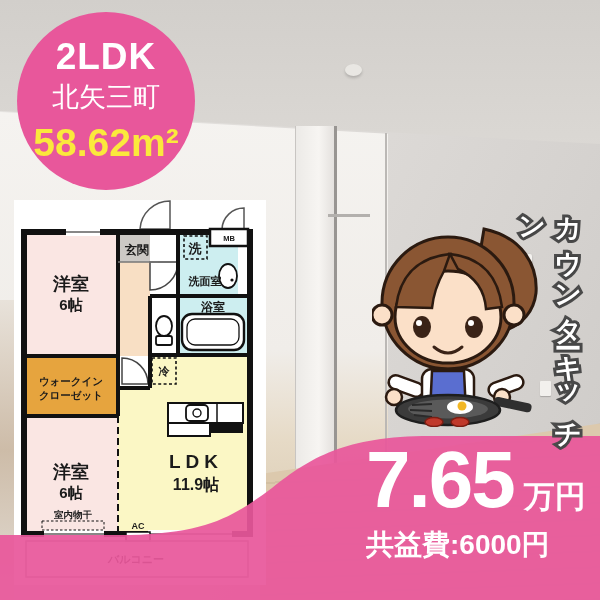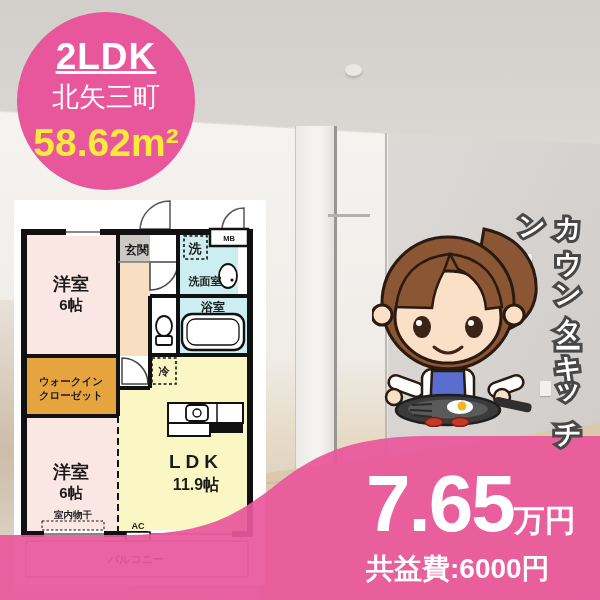--- a/index.html
+++ b/index.html
@@ -29,35 +29,35 @@
     background:#e9e7e3;box-shadow:0 2px 3px rgba(0,0,0,.18);}
   .intercom{position:absolute;left:518px;top:254px;width:14px;height:20px;background:#f4f2ef;
     border-radius:2px;box-shadow:0 1px 2px rgba(0,0,0,.25);}
   .switch{position:absolute;left:540px;top:381px;width:11px;height:15px;background:#f2f0ed;
     border-radius:1px;box-shadow:0 1px 1px rgba(0,0,0,.2);}
   .rail{position:absolute;left:328px;top:214px;width:42px;height:3px;background:#b3b0ad;}
   
   .badge{position:absolute;left:17px;top:12px;width:178px;height:178px;border-radius:50%;
     background:#e8579b;display:flex;flex-direction:column;align-items:center;justify-content:center;
     text-align:center;line-height:1.15;z-index:6;}
-  .badge .type{color:#fff;font-size:37px;font-weight:bold;letter-spacing:1px;text-decoration:underline;}
+  .badge .type{color:#fff;font-size:37px;font-weight:bold;letter-spacing:1px;}
   .badge .loc{color:#fff;font-size:27px;font-weight:normal;margin-top:4px;}
   .badge .area{color:#fbe93c;font-size:39px;font-weight:bold;margin-top:8px;}
   
   .plan{position:absolute;left:14px;top:200px;width:252px;height:385px;z-index:2;}
   .plan text{font-family:"Liberation Sans","DejaVu Sans",sans-serif;fill:#1b1b1b;}
   
   .mascot{position:absolute;left:372px;top:213px;width:168px;height:214px;z-index:3;}
   
   .pink-overlay{position:absolute;left:0;top:0;width:600px;height:600px;z-index:4;pointer-events:none;}
   
-  .price{position:absolute;left:366px;top:464px;z-index:5;color:#fff;white-space:nowrap;}
+  .price{position:absolute;left:366px;top:440px;z-index:5;color:#fff;white-space:nowrap;}
   .price .row{display:flex;align-items:baseline;}
   .price .val{font-size:80px;font-weight:bold;letter-spacing:-2px;line-height:1;}
-  .price .unit{font-size:31px;font-weight:bold;margin-left:0;}
+  .price .unit{font-size:31px;font-weight:bold;margin-left:10px;}
   .price .fee{font-size:28px;font-weight:bold;margin-top:6px;letter-spacing:0;}
   
   .prop-name{position:absolute;left:272px;top:552px;transform:translateX(-50%);
     color:#fbe93c;font-size:34px;font-weight:bold;z-index:5;white-space:nowrap;}
   
   .v-caption{position:absolute;right:14px;top:198px;height:260px;z-index:5;
     writing-mode:vertical-rl;text-orientation:mixed;
     color:#fff;font-size:27px;font-weight:bold;letter-spacing:3px;
     -webkit-text-stroke:6px #4c4c4c;paint-order:stroke fill;
     text-shadow:0 0 3px rgba(40,40,40,.8);}

